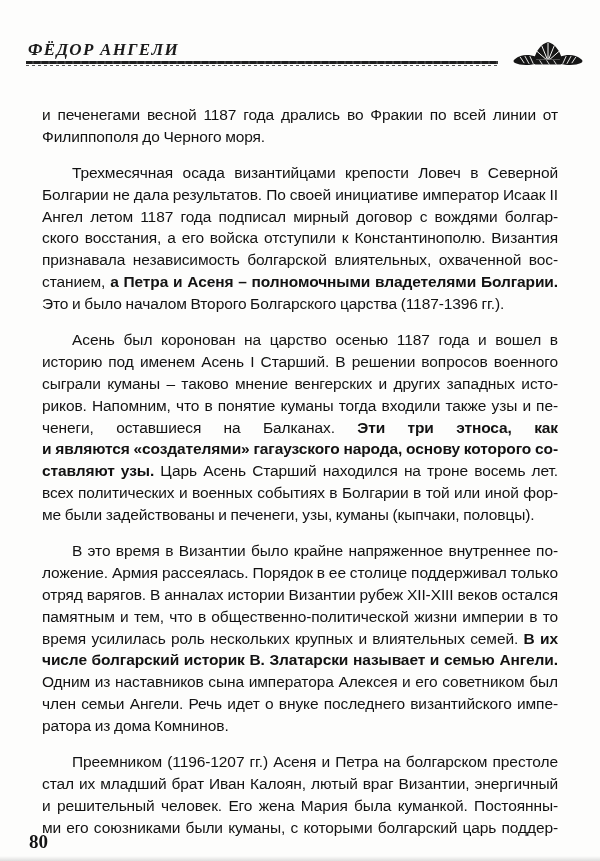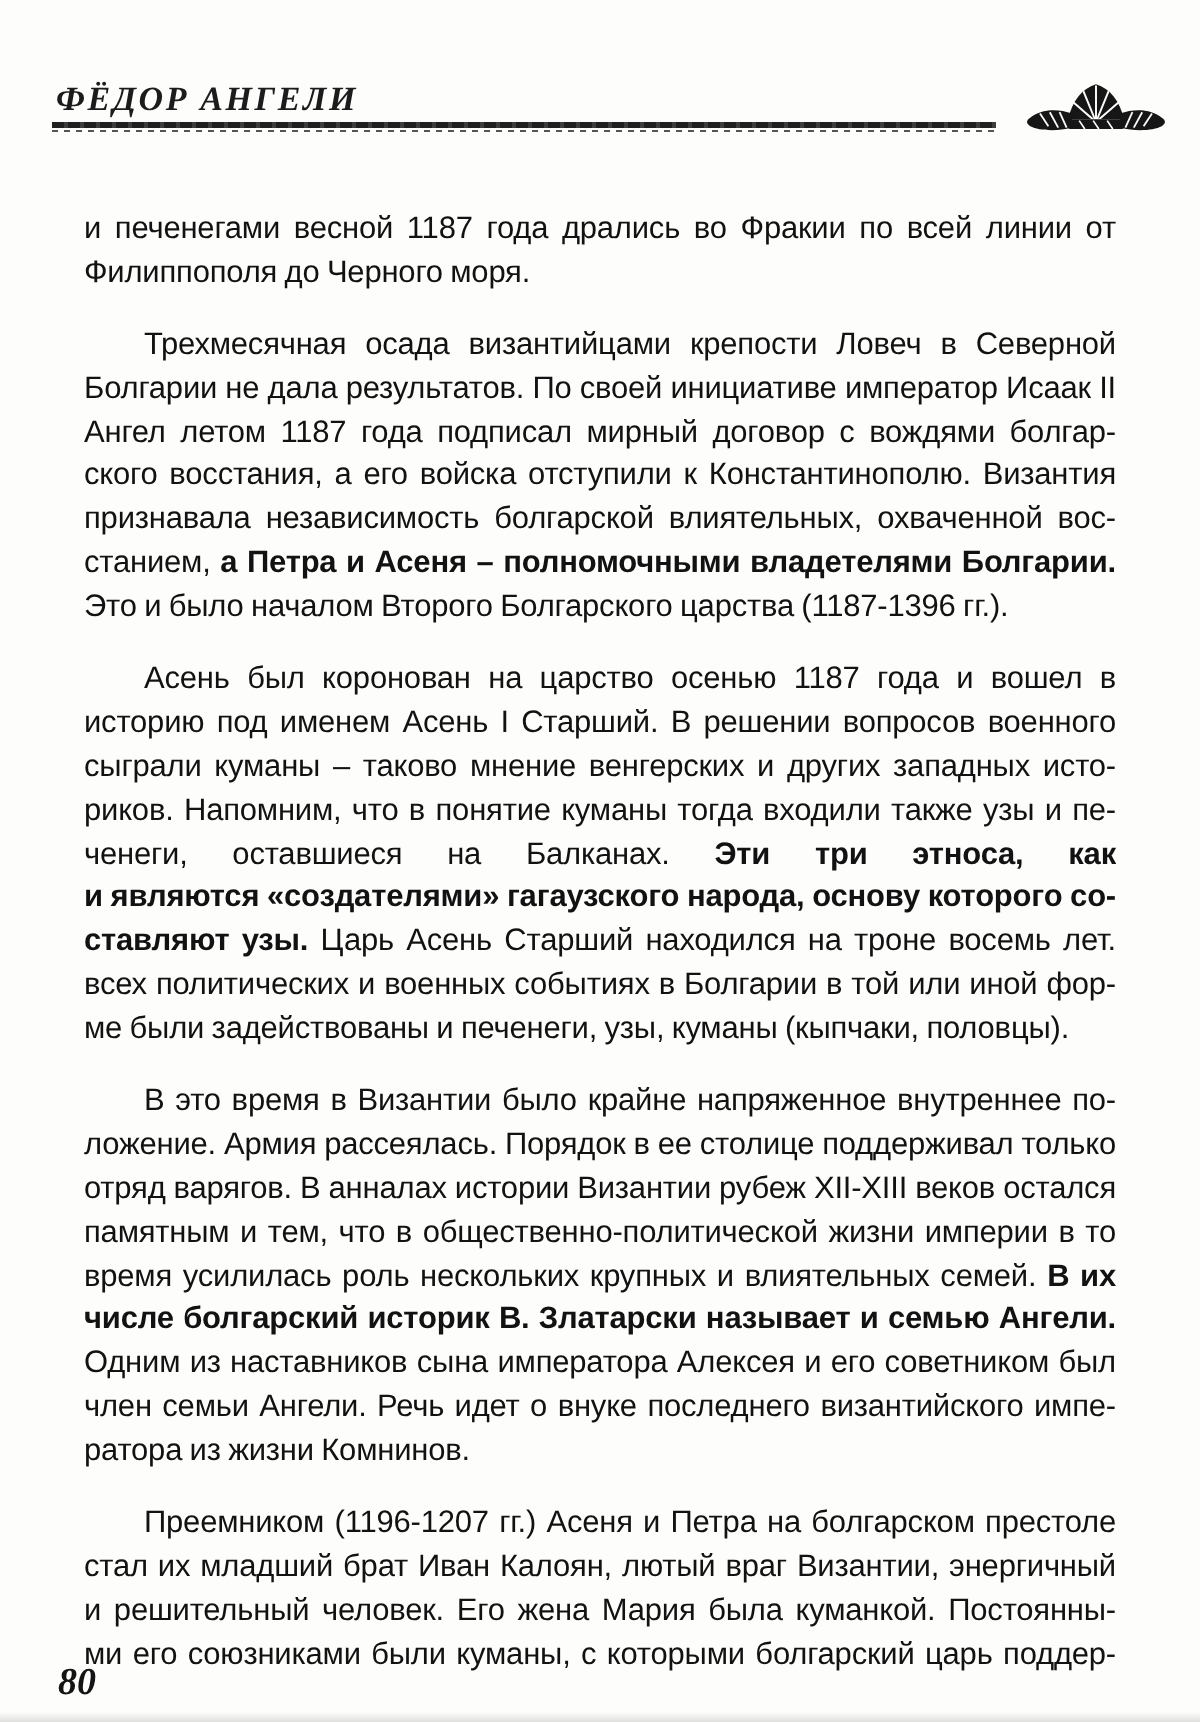--- a/index.html
+++ b/index.html
@@ -43,21 +43,21 @@
   }
   .line::after { content:""; display:inline-block; width:100%; height:0; }
   .line.last { text-align:left; }
   .line.last::after { content:none; }
   .line.indent { padding-left:30px; }
   .b { font-weight:bold; }
   
   .page-number {
     position:absolute; left:29px; top:831px;
     font-family:"Liberation Serif","DejaVu Serif",serif;
-    font-weight:bold; font-style:italic; font-size:19px; color:#141414;
+    font-weight:bold; font-size:19px; color:#141414;
   }
   .scan-edge-bottom {
     position:absolute; left:0; bottom:0; width:600px; height:5px;
     background:linear-gradient(to bottom, rgba(0,0,0,0) 0%, rgba(0,0,0,0.12) 100%);
   }
 </style>
 </head>
 <body>
 
 <div class="page">
@@ -123,21 +123,21 @@
       </div>
       <div class="para">
         <div class="line indent"><span>В это время в Византии было крайне напряженное внутреннее по-</span></div>
         <div class="line"><span>ложение. Армия рассеялась. Порядок в ее столице поддерживал только</span></div>
         <div class="line"><span>отряд варягов. В анналах истории Византии рубеж XII-XIII веков остался</span></div>
         <div class="line"><span>памятным и тем, что в общественно-политической жизни империи в то</span></div>
         <div class="line"><span>время усилилась роль нескольких крупных и влиятельных семей. </span><span class="b">В их</span></div>
         <div class="line"><span class="b">числе болгарский историк В. Златарски называет и семью Ангели.</span></div>
         <div class="line"><span>Одним из наставников сына императора Алексея и его советником был</span></div>
         <div class="line"><span>член семьи Ангели. Речь идет о внуке последнего византийского импе-</span></div>
-        <div class="line last"><span>ратора из жизни Комнинов.</span></div>
+        <div class="line last"><span>ратора из дома Комнинов.</span></div>
       </div>
       <div class="para">
         <div class="line indent"><span>Преемником (1196-1207 гг.) Асеня и Петра на болгарском престоле</span></div>
         <div class="line"><span>стал их младший брат Иван Калоян, лютый враг Византии, энергичный</span></div>
         <div class="line"><span>и решительный человек. Его жена Мария была куманкой. Постоянны-</span></div>
         <div class="line"><span>ми его союзниками были куманы, с которыми болгарский царь поддер-</span></div>
       </div>
     </div>
 
   <div class="page-number">80</div>

